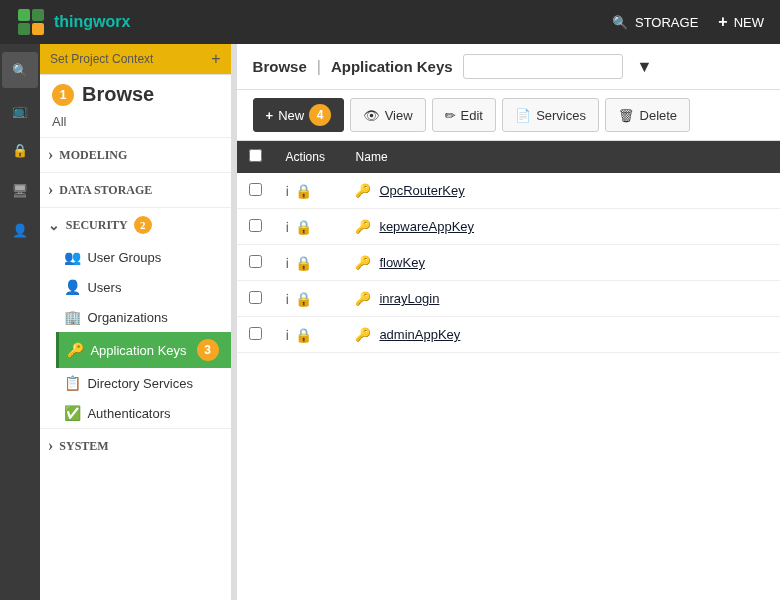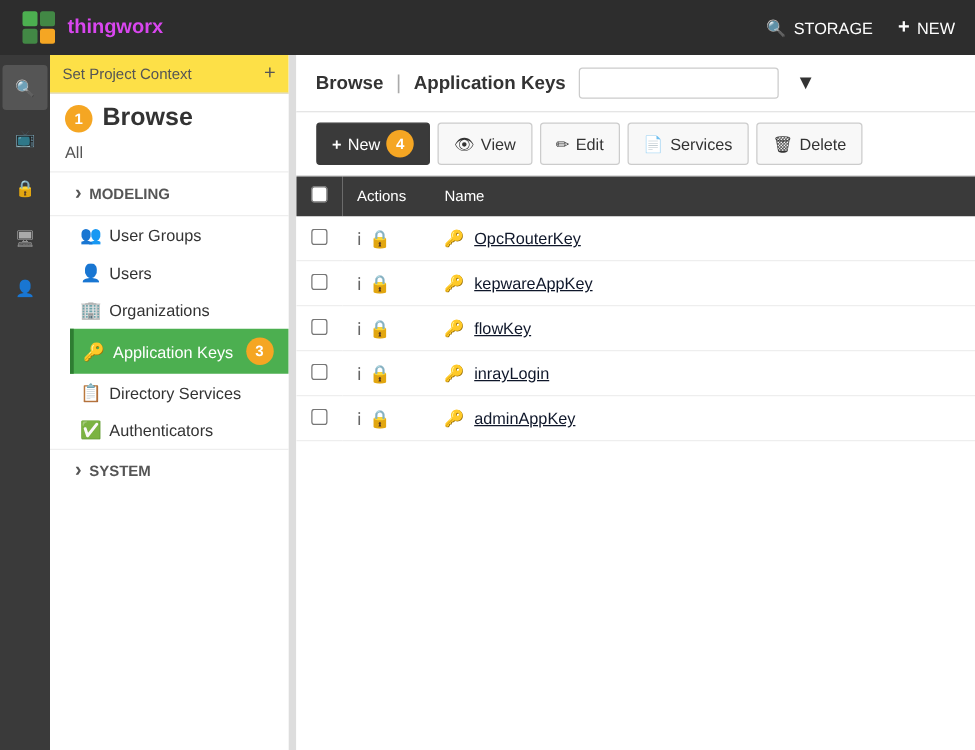--- a/index.html
+++ b/index.html
@@ -11,21 +11,21 @@
       height: 44px;
       display: flex;
       align-items: center;
       padding: 0 16px;
       gap: 24px;
     }
     .top-logo {
       display: flex;
       align-items: center;
       gap: 8px;
-      color: #d946ef;
+      color: #14b8a6;
       font-size: 16px;
       font-weight: bold;
     }
     .logo-icon {
       width: 30px;
       height: 30px;
     }
     .top-nav-actions {
       margin-left: auto;
       display: flex;
@@ -83,21 +83,21 @@
       overflow-y: auto;
       background: white;
     }
 
     .sidebar-top-bar {
       display: flex;
       align-items: center;
       justify-content: space-between;
       padding: 6px 10px;
       border-bottom: 1px solid #ddd;
-      background: #fde047;
+      background: #eab308;
       font-size: 12px;
       color: #555;
     }
 
     .sidebar-browse-title {
       font-size: 20px;
       font-weight: bold;
       color: #333;
       padding: 8px 12px 4px 12px;
       display: flex;
@@ -122,28 +122,29 @@
       padding: 4px 12px 8px 12px;
       font-size: 13px;
       color: #555;
     }
 
     .sidebar-section {
       border-top: 1px solid #eee;
     }
 
     .sidebar-section-header {
-      padding: 8px 20px;
+      padding: 8px 8px;
       font-size: 12px;
       font-weight: bold;
       color: #555;
       cursor: pointer;
       display: flex;
       align-items: center;
       gap: 6px;
+      font-family: Liberation Serif, serif;
     }
 
     .chevron-right::before { content: '›'; font-size: 16px; }
     .chevron-down::before { content: '⌄'; font-size: 14px; }
 
     .sidebar-sub-items {
       padding-left: 16px;
     }
 
     .sidebar-item {
@@ -372,23 +373,34 @@
       </div>
 
       <div class="sidebar-section">
         <div class="sidebar-section-header">
           <span class="chevron-right"></span>
           <span>MODELING</span>
         </div>
       </div>
 
 
-
-
       <div class="sidebar-section">
+        <div class="sidebar-section-header">
+          <span class="chevron-right"></span>
+          <span>DATA STORAGE</span>
+        </div>
+      </div>
+
+
+      <div class="sidebar-section">
+        <div class="sidebar-section-header">
+          <span class="chevron-down"></span>
+          <span>SECURITY</span>
+          <div class="badge-yellow" style="width:18px;height:18px;font-size:11px;">2</div>
+        </div>
         <div class="sidebar-sub-items">
 
           <div class="sidebar-item">
             <span class="item-icon">👥</span>
             <span>User Groups</span>
           </div>
 
           <div class="sidebar-item">
             <span class="item-icon">👤</span>
             <span>Users</span>

